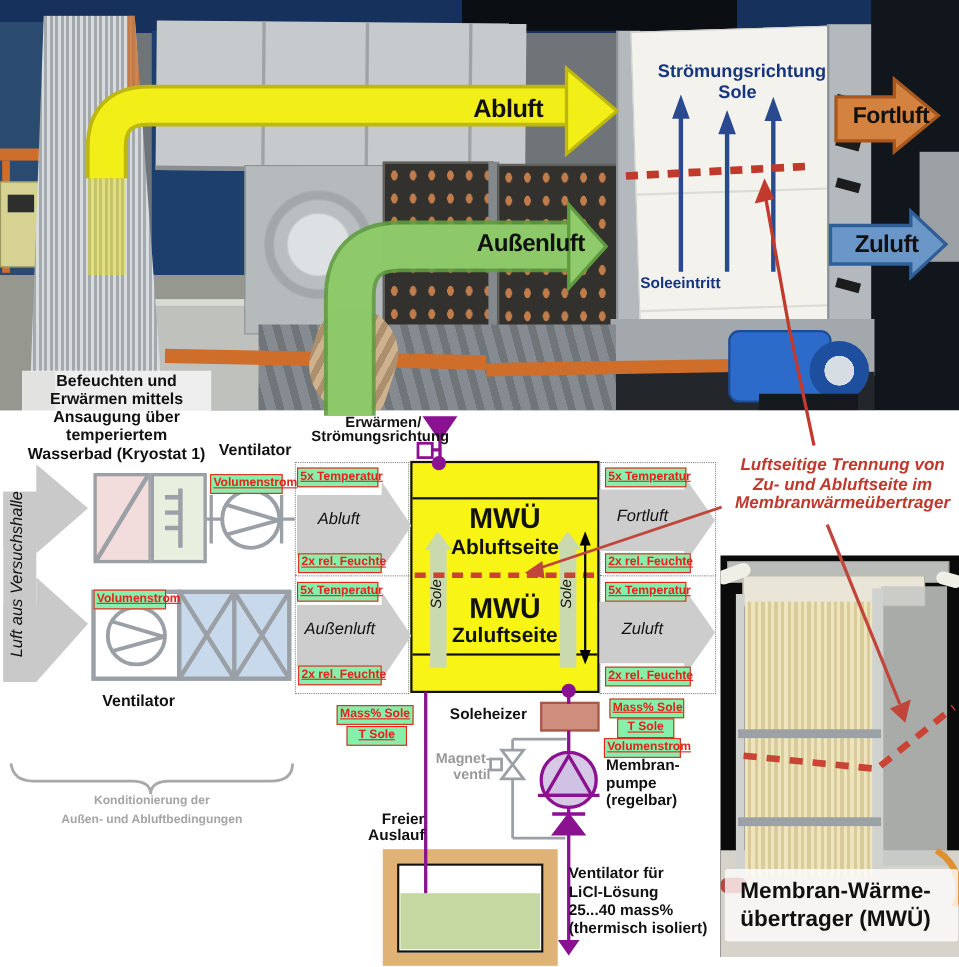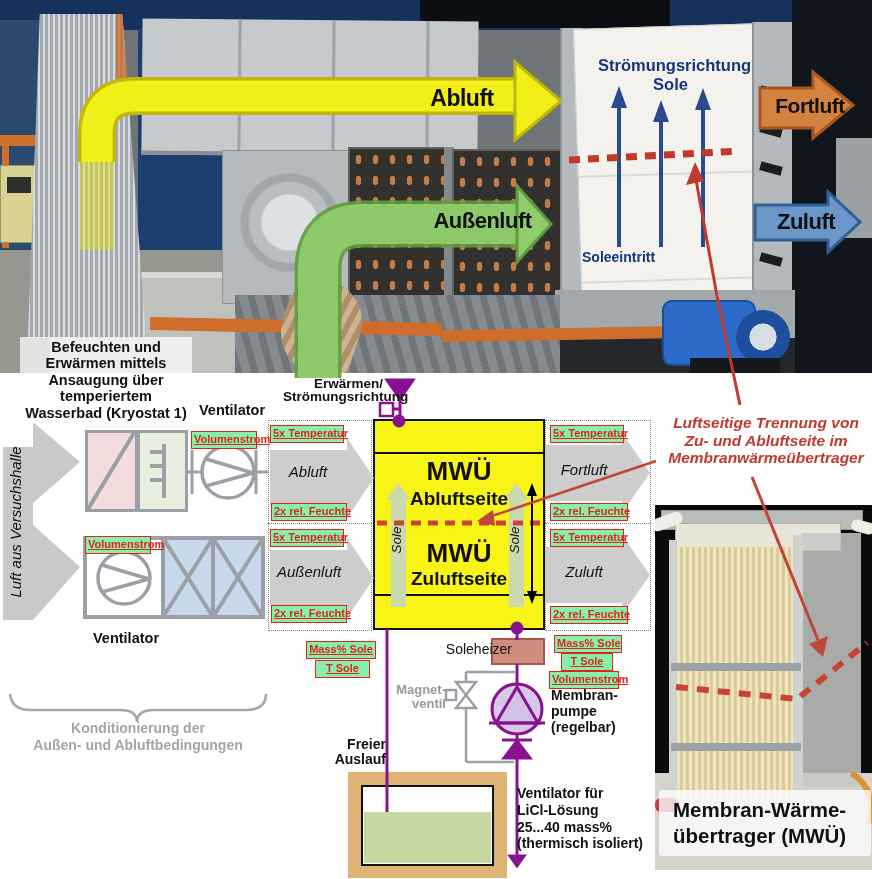--- a/index.html
+++ b/index.html
@@ -221,39 +221,39 @@
     <span>Befeuchten und</span>
     <span>Erwärmen mittels</span>
     <span>Ansaugung über</span>
     <span>temperiertem</span>
     <span>Wasserbad (Kryostat 1)</span>
   </div>
 
   <div class="t" style="left:-64px;top:513px;width:160px;height:18px;text-align:center;font-style:italic;font-size:15px;transform:rotate(-90deg);">Luft aus Versuchshalle</div>
   <div class="t c" style="left:196px;top:402px;width:72px;font-weight:bold;font-size:14.5px;">Ventilator</div>
   <div class="t c" style="left:88px;top:630px;width:76px;font-weight:bold;font-size:14.5px;">Ventilator</div>
-  <div class="t c blk" style="left:18px;top:720px;width:240px;color:#a5a5a5;font-weight:bold;font-size:14px;line-height:16.5px;">
+  <div class="t c blk" style="left:18px;top:720px;width:240px;color:#a5a5a5;font-weight:bold;font-size:11px;line-height:16.5px;">
     <span>Konditionierung der</span>
     <span>Außen- und Abluftbedingungen</span>
   </div>
   <div class="t r blk" style="left:283px;top:378px;width:100px;font-weight:bold;font-size:13.5px;line-height:12.5px;">
     <span>Erwärmen/</span>
     <span>Strömungsrichtung</span>
   </div>
   <div class="t c" style="left:272px;top:463px;width:72px;font-style:italic;font-size:15px;">Abluft</div>
   <div class="t c" style="left:272px;top:563px;width:74px;font-style:italic;font-size:15px;">Außenluft</div>
   <div class="t c" style="left:547px;top:461px;width:74px;font-style:italic;font-size:15px;">Fortluft</div>
   <div class="t c" style="left:547px;top:563px;width:74px;font-style:italic;font-size:15px;">Zuluft</div>
   <div class="t c" style="left:400px;top:456px;width:118px;font-weight:bold;font-size:26px;">MWÜ</div>
   <div class="t c" style="left:400px;top:488px;width:118px;font-weight:bold;font-size:19px;">Abluftseite</div>
   <div class="t c" style="left:400px;top:538px;width:118px;font-weight:bold;font-size:26px;">MWÜ</div>
   <div class="t c" style="left:400px;top:568px;width:118px;font-weight:bold;font-size:19px;">Zuluftseite</div>
   <div class="t c" style="left:358px;top:531px;width:80px;height:18px;font-style:italic;font-size:13.5px;transform:rotate(-90deg);">Sole</div>
   <div class="t c" style="left:476px;top:531px;width:80px;height:18px;font-style:italic;font-size:13.5px;transform:rotate(-90deg);">Sole</div>
-  <div class="t r" style="left:432px;top:641px;width:80px;font-weight:normal;font-size:14px;">Soleheizer</div>
+  <div class="t r" style="left:399px;top:641px;width:80px;font-weight:bold;font-size:14px;">Soleheizer</div>
   <div class="t r blk" style="left:394px;top:683px;width:52px;color:#999;font-weight:bold;font-size:13px;line-height:14px;">
     <span>Magnet-</span>
     <span>ventil</span>
   </div>
   <div class="t blk" style="left:551px;top:687px;width:85px;font-weight:bold;font-size:14px;line-height:16px;">
     <span>Membran-</span>
     <span>pumpe</span>
     <span>(regelbar)</span>
   </div>
   <div class="t r blk" style="left:328px;top:737px;width:58px;font-weight:bold;font-size:14px;line-height:15px;">

